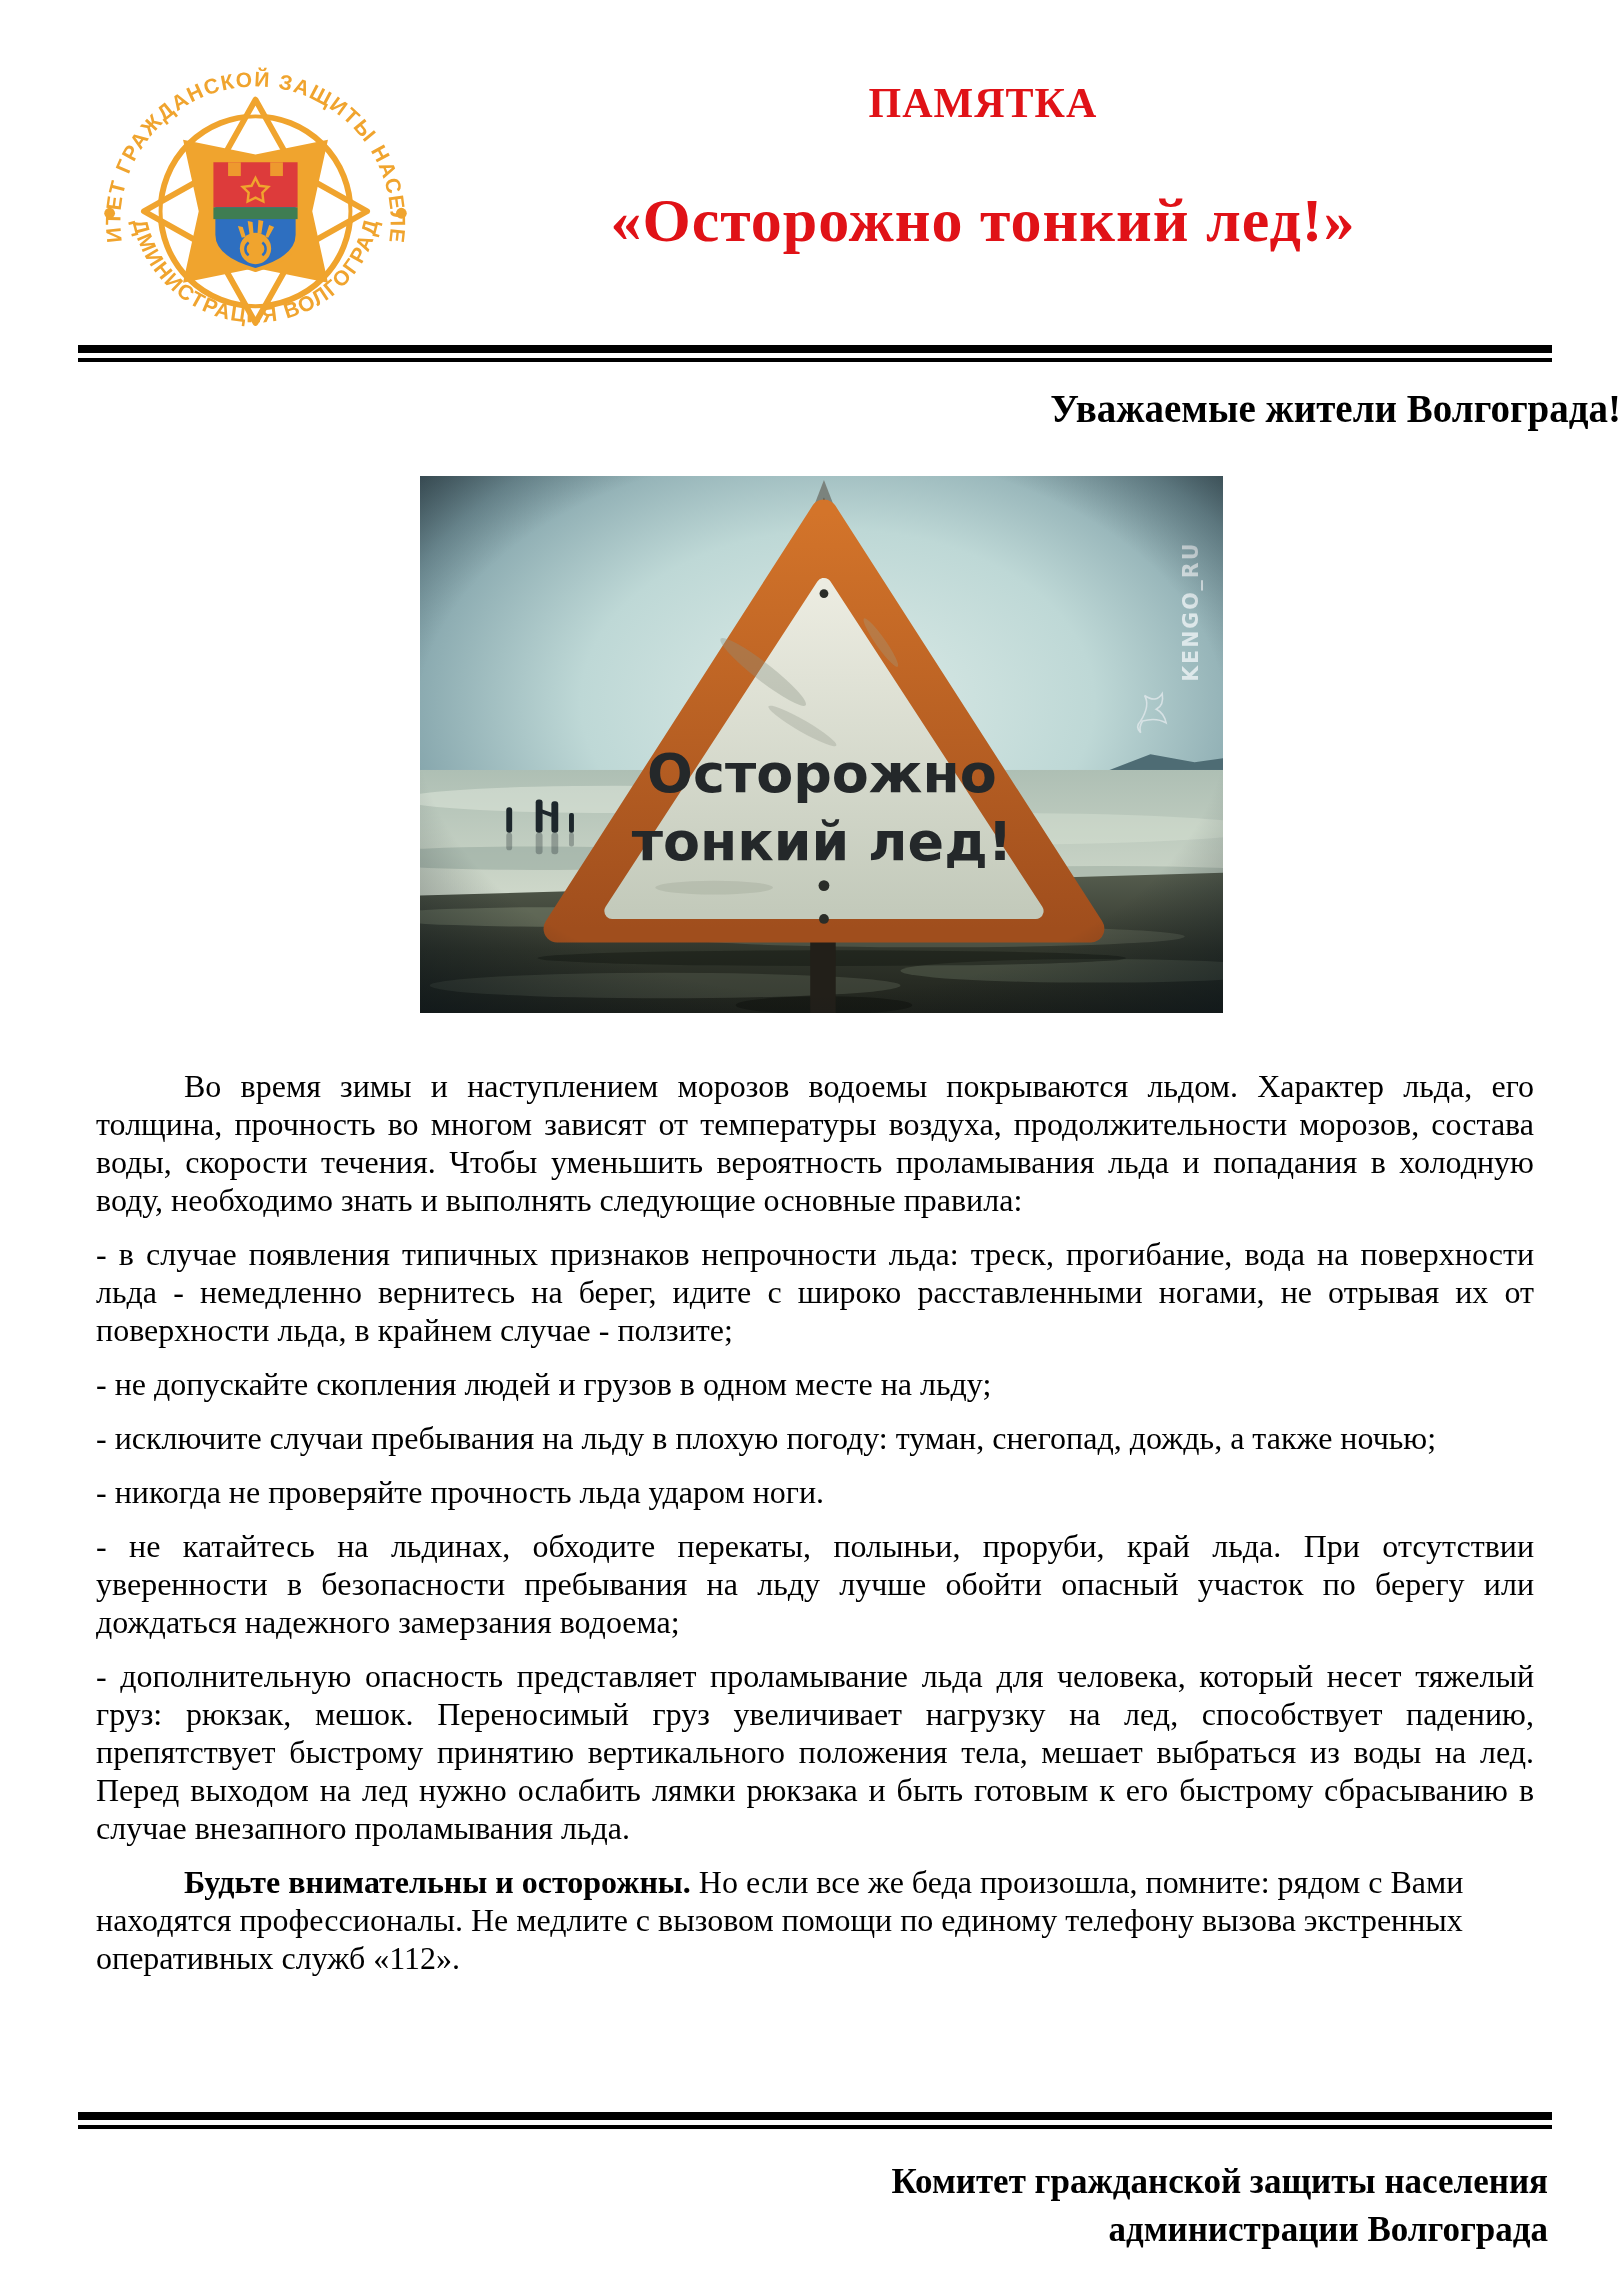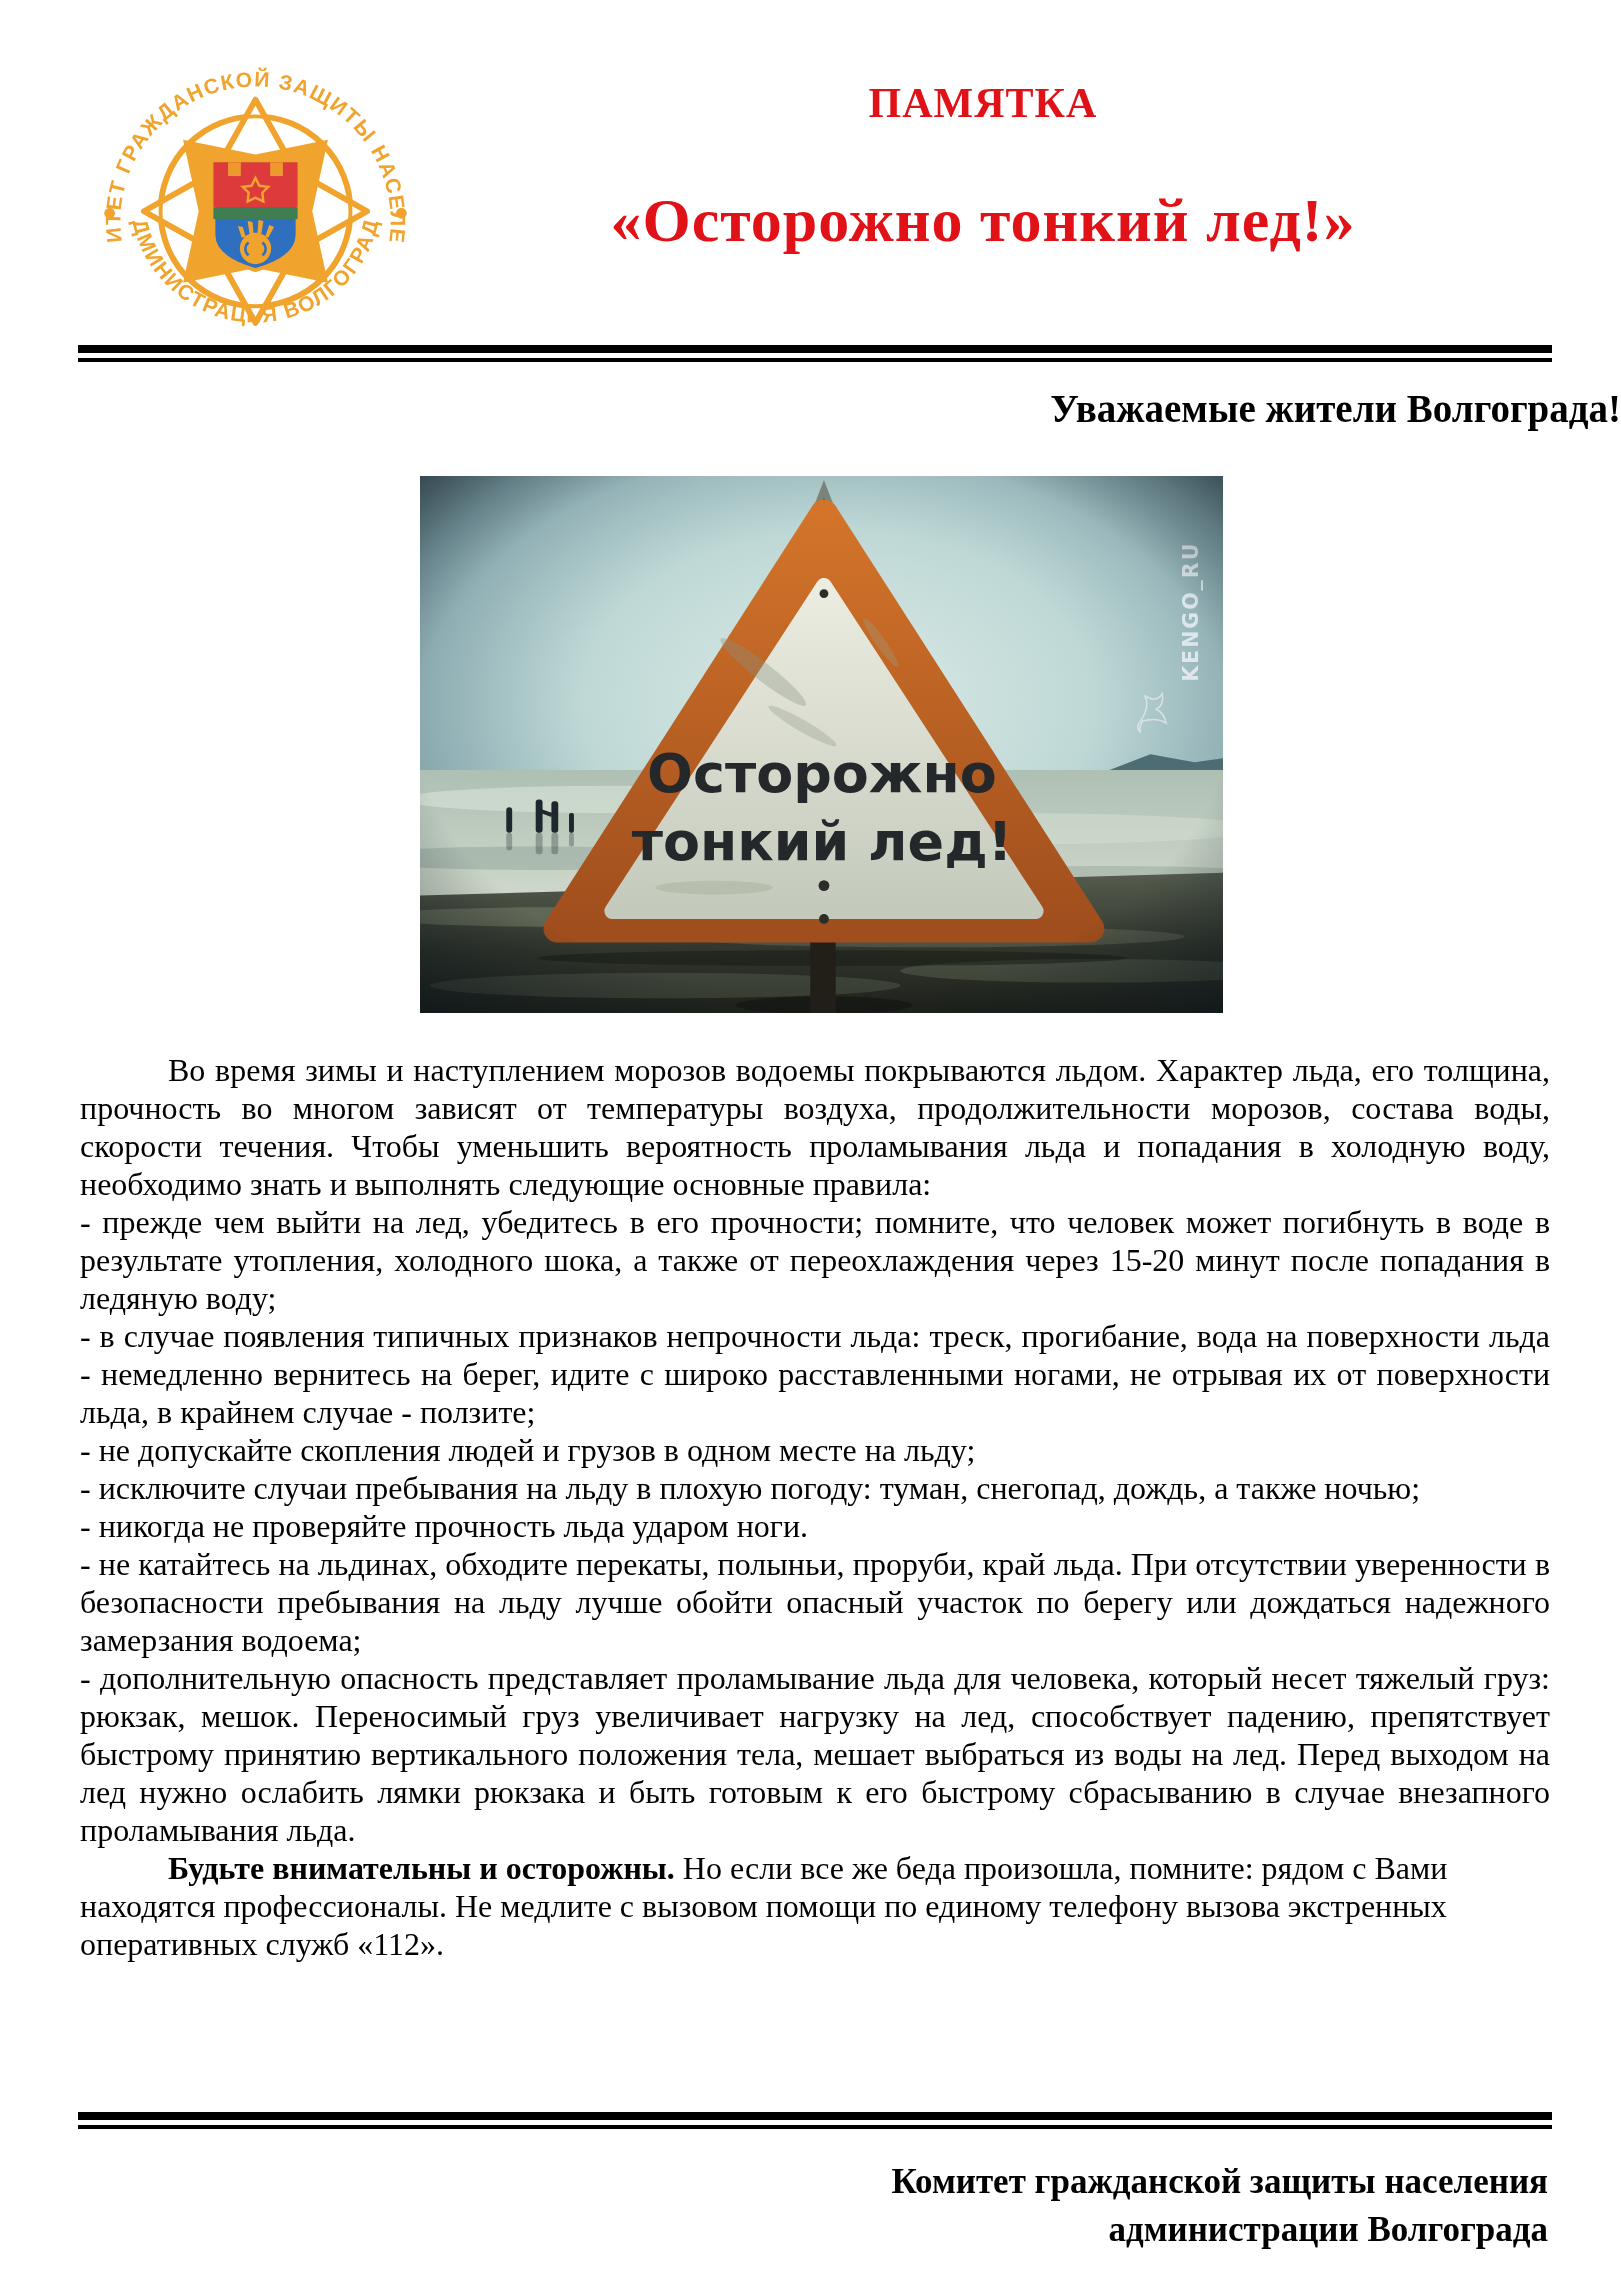--- a/index.html
+++ b/index.html
@@ -34,21 +34,21 @@
     text-align:right;font-weight:bold;font-size:39px;color:#000;
   }
   
   .photo{position:absolute;left:420px;top:476px;width:803px;height:537px;}
   
   .bodytext{
     position:absolute;left:80px;right:71px;top:1051px;
     font-size:32px;line-height:38px;color:#000;
     text-align:justify;
   }
-  .bodytext p{margin:0;padding:0;}
+  .bodytext p{margin:16px;padding:0;}
   .p-indent{text-indent:88px;}
   .p-outro{text-align:left;text-indent:88px;}
   
   .footer{
     position:absolute;right:73px;top:2158px;left:392px;
     text-align:right;font-weight:bold;font-size:35px;line-height:48px;color:#000;
   }
 </style>
 </head>
 <body>
@@ -196,21 +196,20 @@
     <g opacity="0.85">
       <text x="0" y="0" transform="translate(793,210) rotate(-90)" font-family="DejaVu Sans, sans-serif" font-size="21" font-weight="bold" letter-spacing="2" fill="#e9f0f2">KENGO_RU</text>
       <path d="M735,250 q10,-16 4,-26 q12,8 18,-2 q2,12 -6,16 q8,4 10,14 q-10,-6 -24,-2 q-4,6 -2,12 q-6,-6 0,-12 Z" fill="none" stroke="#dfe7ea" stroke-width="1.6"></path>
     </g>
 
     <rect x="0" y="0" width="819" height="548" fill="url(#vig)"></rect>
   </svg>
 
   <div class="bodytext">
     <p class="p-indent">Во время зимы и наступлением морозов водоемы покрываются льдом. Характер льда, его толщина, прочность во многом зависят от температуры воздуха, продолжительности морозов, состава воды, скорости течения. Чтобы уменьшить вероятность проламывания льда и попадания в холодную воду, необходимо знать и выполнять следующие основные правила:</p>
-    <p>-  прежде чем выйти на лед, убедитесь в его прочности; помните, что человек может погибнуть в воде в результате утопления, холодного шока, а также от переохлаждения через 15-20 минут после попадания в ледяную воду;</p>
     <p>- в случае появления типичных признаков непрочности льда: треск, прогибание, вода на поверхности льда - немедленно вернитесь на берег, идите с широко расставленными ногами, не отрывая их от поверхности льда, в крайнем случае - ползите;</p>
     <p>-  не допускайте скопления людей и грузов в одном месте на льду;</p>
     <p>-  исключите случаи пребывания на льду в плохую погоду: туман, снегопад, дождь, а также ночью;</p>
     <p>-  никогда не проверяйте прочность льда ударом ноги.</p>
     <p>- не катайтесь на льдинах, обходите перекаты, полыньи, проруби, край льда. При отсутствии уверенности в безопасности пребывания на льду лучше обойти опасный участок по берегу или дождаться надежного замерзания водоема;</p>
     <p>- дополнительную опасность представляет проламывание льда для человека, который несет тяжелый груз: рюкзак, мешок. Переносимый груз увеличивает нагрузку на лед, способствует падению, препятствует быстрому принятию вертикального положения тела, мешает выбраться из воды на лед. Перед выходом на лед нужно ослабить лямки рюкзака и быть готовым к его быстрому сбрасыванию в случае внезапного проламывания льда.</p>
     <p class="p-outro"><b>Будьте внимательны и осторожны.</b><span> Но если все же беда произошла, помните: рядом с Вами находятся профессионалы. Не медлите с вызовом помощи по единому телефону вызова экстренных оперативных служб «112».</span></p>
   </div>
 
   <div class="sep sep-bottom"></div>

